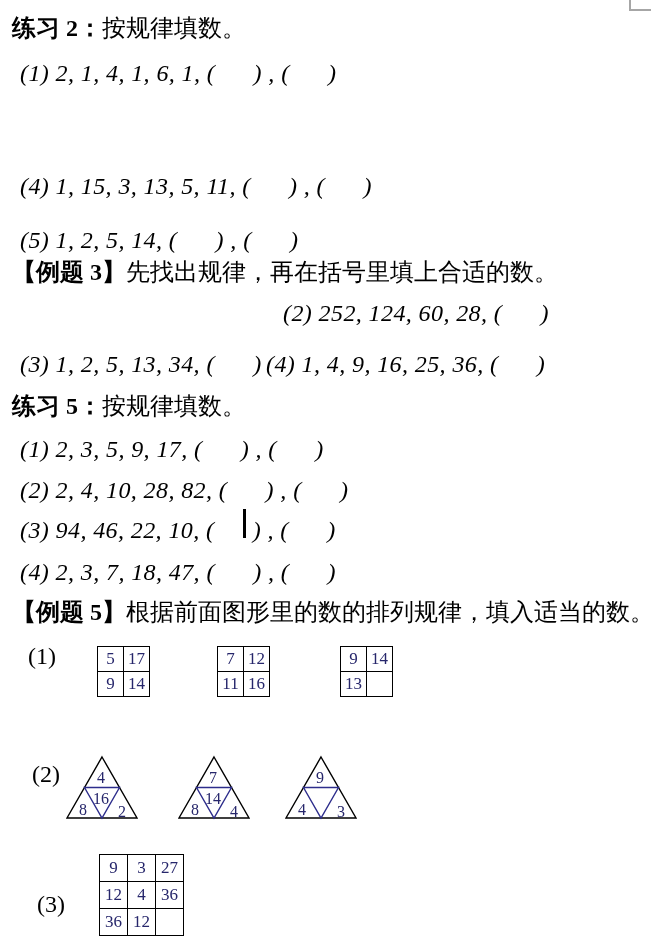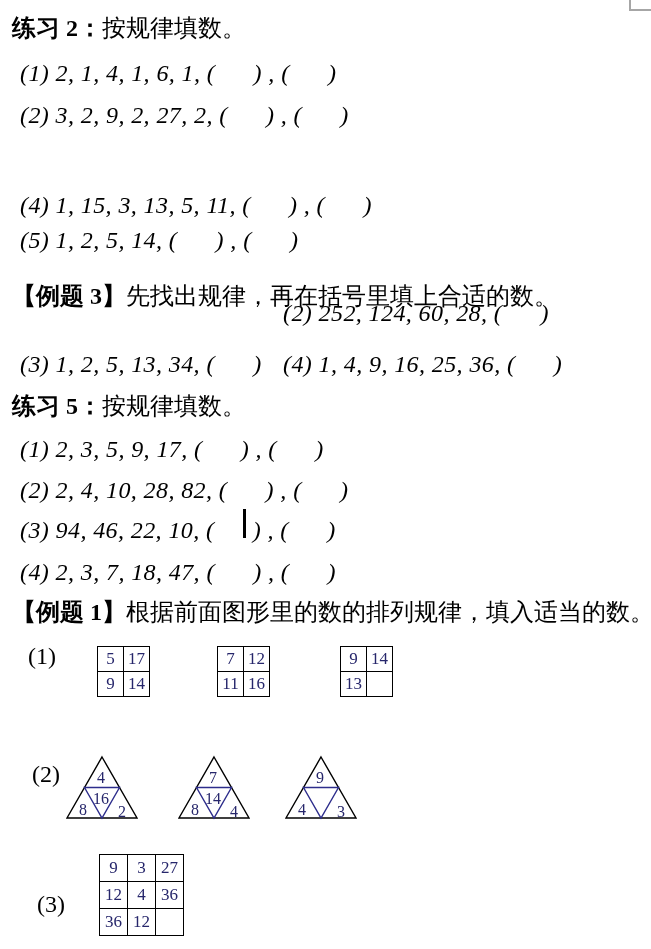--- a/index.html
+++ b/index.html
@@ -36,40 +36,39 @@
 <body>
 
 <div class="page">
 
   <div class="mark-v"></div>
   <div class="mark-h"></div>
 
   <div class="line hd" style="left:12px;top:16px"><span class="lbl">练习 2：</span><span>按规律填数。</span></div>
 
   <div class="line seq" style="left:20px;top:61px">(1) 2, 1, 4, 1, 6, 1, (      ) , (      )</div>
-  <div class="line seq" style="left:20px;top:103px">(2) 3, 2, 9, 2, 27, 2, (      ) , (      )</div>
-  <div class="line seq" style="left:20px;top:193px">(4) 1, 15, 3, 13, 5, 11, (      ) , (      )</div>
+  <div class="line seq" style="left:20px;top:174px">(4) 1, 15, 3, 13, 5, 11, (      ) , (      )</div>
   <div class="line seq" style="left:20px;top:228px">(5) 1, 2, 5, 14, (      ) , (      )</div>
 
-  <div class="line hd" style="left:12px;top:284px"><span class="lbl">【例题 3】</span><span>先找出规律，再在括号里填上合适的数。</span></div>
+  <div class="line hd" style="left:12px;top:260px"><span class="lbl">【例题 3】</span><span>先找出规律，再在括号里填上合适的数。</span></div>
 
   <div class="line seq" style="left:283px;top:301px">(2) 252, 124, 60, 28, (      )</div>
   <div class="line seq" style="left:20px;top:352px">(3) 1, 2, 5, 13, 34, (      )</div>
-  <div class="line seq" style="left:283px;top:352px">(4) 1, 4, 9, 16, 25, 36, (      )</div>
+  <div class="line seq" style="left:266px;top:352px">(4) 1, 4, 9, 16, 25, 36, (      )</div>
 
   <div class="line hd" style="left:12px;top:394px"><span class="lbl">练习 5：</span><span>按规律填数。</span></div>
 
   <div class="line seq" style="left:20px;top:437px">(1) 2, 3, 5, 9, 17, (      ) , (      )</div>
   <div class="line seq" style="left:20px;top:478px">(2) 2, 4, 10, 28, 82, (      ) , (      )</div>
   <div class="line seq" style="left:20px;top:518px">(3) 94, 46, 22, 10, (      ) , (      )</div>
   <div class="line seq" style="left:20px;top:560px">(4) 2, 3, 7, 18, 47, (      ) , (      )</div>
 
   <div class="caret"></div>
 
-  <div class="line hd" style="left:12px;top:600px"><span class="lbl">【例题 1】</span><span>根据前面图形里的数的排列规律，填入适当的数。</span></div>
+  <div class="line hd" style="left:12px;top:600px"><span class="lbl">【例题 5】</span><span>根据前面图形里的数的排列规律，填入适当的数。</span></div>
 
   <div class="line" style="left:28px;top:644px">(1)</div>
 
   <table class="fig g2" style="left:97px;top:646px">
     <tbody>
         <tr>
       <td>5</td>
       <td>17</td>
     </tr>
     <tr>

